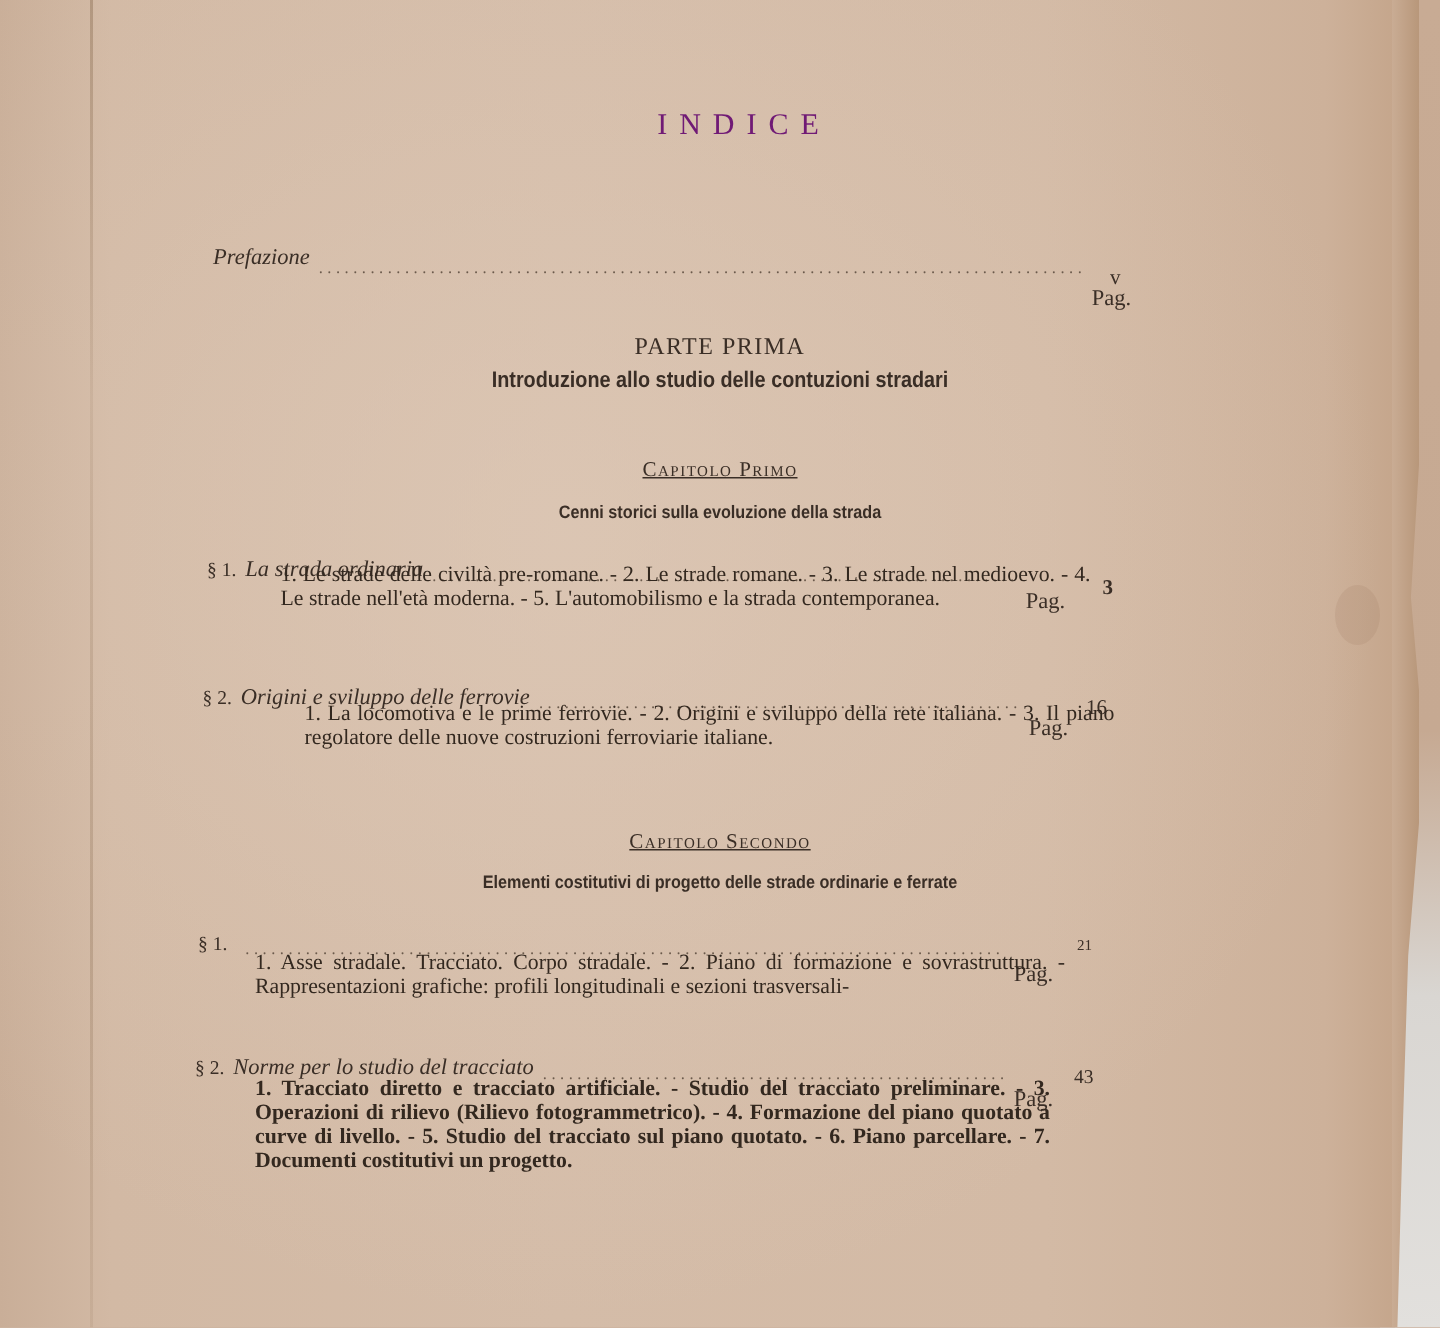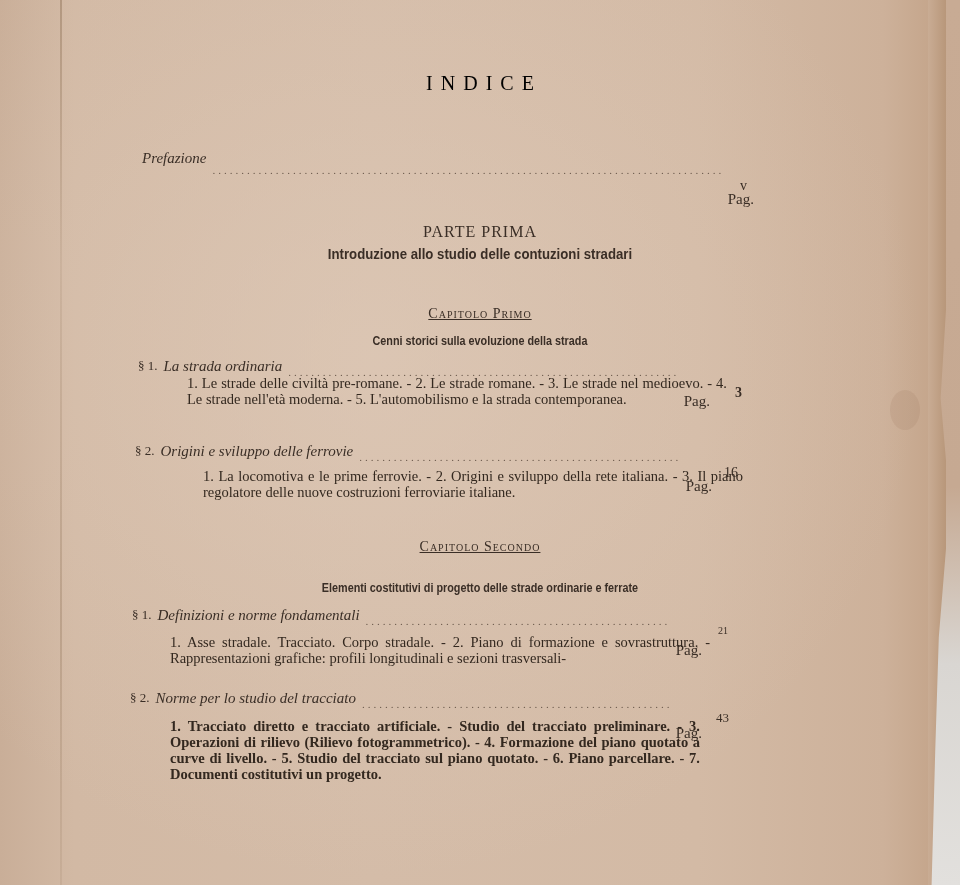--- a/index.html
+++ b/index.html
@@ -23,27 +23,27 @@
     position:absolute; top:0; right:14px; width:18px; height:885px;
     background:linear-gradient(90deg, #c9ac94, #b8977a);
     clip-path: polygon(0 0, 100% 0, 100% 35%, 70% 45%, 100% 52%, 100% 62%, 60% 72%, 40% 85%, 20% 100%, 0 100%);
   }
   .fold-line {
     position:absolute; left:60px; top:0; width:2px; height:885px;
     background:linear-gradient(180deg, rgba(120,90,60,0.35), rgba(120,90,60,0.1) 30%, rgba(120,90,60,0.25) 70%, rgba(120,90,60,0.1));
   }
   .title {
     position:absolute; top:72px; left:0; width:900px; text-align:center;
-    font-size:20px; letter-spacing:8px; color:#000000;
-    padding-left:4px;
+    font-size:20px; letter-spacing:8px; color:#701a75;
+    padding-left:16px;
   }
   .title span { display:inline-block; margin-left:60px; }
   .entry-line {
     position:absolute; left:142px; width:612px; font-size:15px;
-    display:flex; align-items:flex-start;
+    display:flex; align-items:center;
   }
   .entry-line .label { font-style:italic; white-space:nowrap; }
   .entry-line .dots {
     flex:1; overflow:hidden; white-space:nowrap; margin:0 6px;
     color:#6b5a4c; letter-spacing:3px; font-size:11px;
   }
   .entry-line .pag { white-space:nowrap;margin-top:27px; }
   .pagenum { position:absolute; font-size:14px; }
   .center-head {
     position:absolute; left:200px; width:560px; text-align:center;
@@ -97,26 +97,25 @@
 
 <div class="entry-line" style="top:443px;left:135px;width:577px;">
   <span class="section-mark" style="margin-right:6px;font-size:13px;">§ 2.</span>
   <span class="label">Origini e sviluppo delle ferrovie</span>
   <span class="dots" style="margin-top:8px;">.....................................................................................................................................................</span>
   <span class="pag" style="position:relative;top:8px;">Pag.</span>
 </div>
 <div class="pagenum" style="left:724px;top:465px;">16</div>
 <div class="desc" style="top:468px;margin-left:28px;">1. La locomotiva e le prime ferrovie. - 2. Origini e sviluppo della rete italiana. - 3. Il piano regolatore delle nuove costruzioni ferroviarie italiane.</div>
 
-<div class="center-head cap" style="top:539px;">Capitolo Secondo</div>
+<div class="center-head cap" style="top:554px;">Capitolo Secondo</div>
 <div class="center-head cap-sub" style="top:581px;">Elementi costitutivi di progetto delle strade ordinarie e ferrate</div>
 
 <div class="entry-line" style="top:607px;left:132px;width:570px;">
   <span class="section-mark" style="margin-right:6px;font-size:13px;">§ 1.</span>
-  <span class="label">Definizioni e norme fondamentali</span>
   <span class="dots" style="margin-top:8px;">.....................................................................................................................................................</span>
   <span class="pag" style="position:relative;top:8px;">Pag.</span>
 </div>
 <div class="pagenum" style="left:718px;top:625px;font-size:10px;">21</div>
 <div class="desc" style="top:634px;left:170px;">1. Asse stradale. Tracciato. Corpo stradale. - 2. Piano di formazione e sovrastruttura. - Rappresentazioni grafiche: profili longitudinali e sezioni trasversali-</div>
 
 <div class="entry-line" style="top:690px;left:130px;width:572px;">
   <span class="section-mark" style="margin-right:6px;font-size:13px;">§ 2.</span>
   <span class="label">Norme per lo studio del tracciato</span>
   <span class="dots" style="margin-top:8px;">.....................................................................................................................................................</span>

